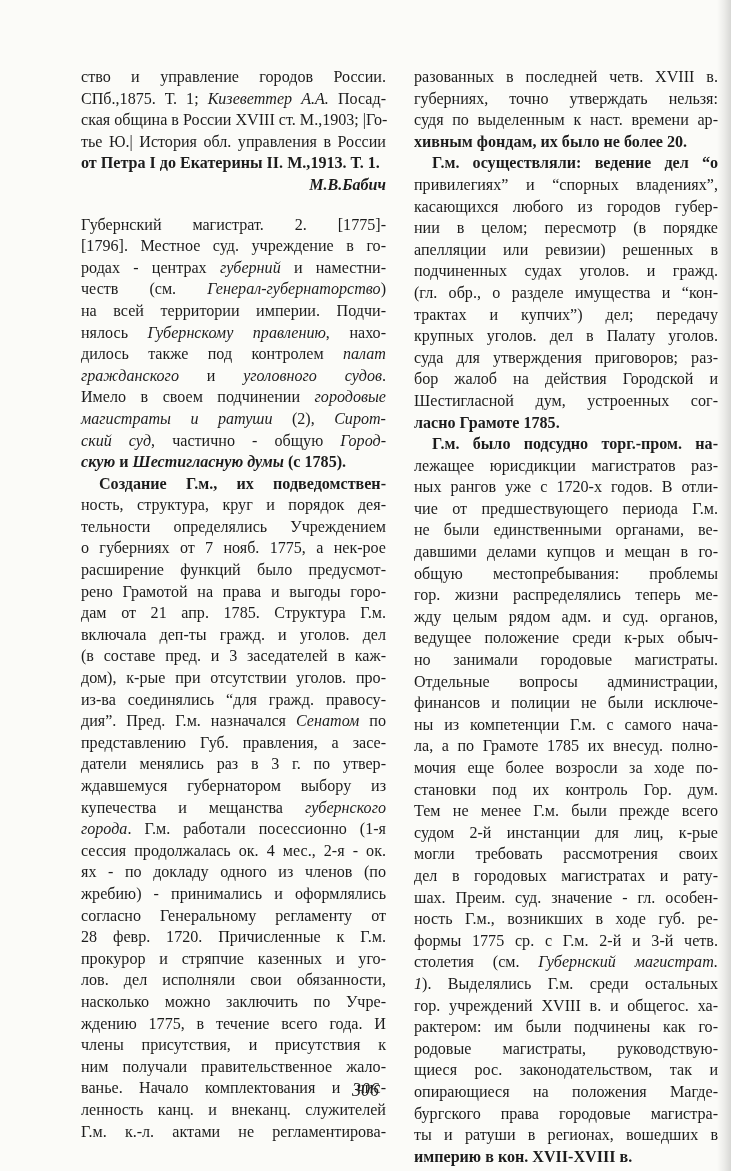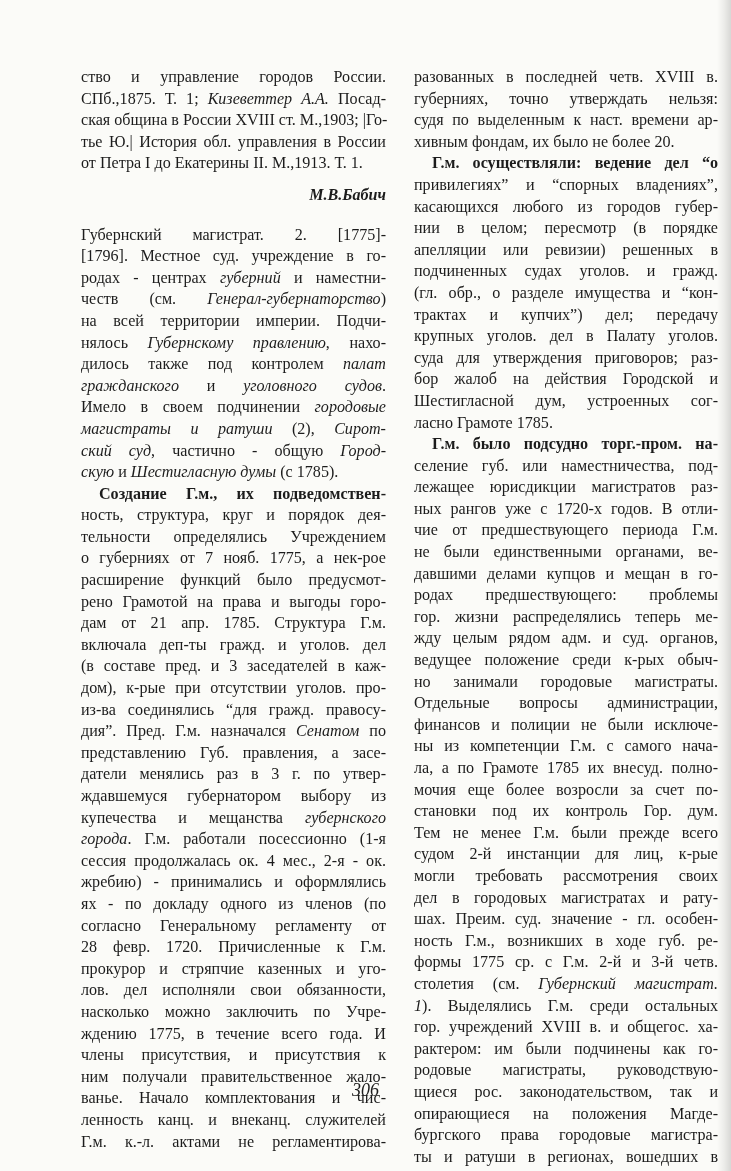--- a/index.html
+++ b/index.html
@@ -15,23 +15,23 @@
     background: linear-gradient(to right, rgba(0,0,0,0) 0%, rgba(0,0,0,0.06) 50%, rgba(0,0,0,0.14) 100%);
   }
   .col {
     position: absolute; top: 66px;
     font-size: 16.1px; line-height: 21.6px;
     text-align: justify;
   }
   .col-left { left: 81px; width: 305px; }
   .col-right { left: 414px; width: 304px; }
   .line { display: block; text-align: justify; text-align-last: justify; white-space: nowrap; height: 21.6px; }
-  .line.last { text-align-last: left; }
+  .line.last { text-align-last: left; font-weight: bold; }
   .line.indent { padding-left: 18px; font-weight: bold; }
-  .signature { text-align: right; font-style: italic; font-weight: bold; margin-top: 10px; margin-bottom: 18px; height: 21.6px; }
+  .signature { text-align: right; font-style: italic; font-weight: bold; margin-bottom: 18px; height: 21.6px; }
   i { font-style: italic; }
   b { font-weight: normal; }
   .page-number {
     position: absolute; top: 1080px; left: 0; width: 731px; text-align: center;
     font-style: italic; font-size: 18px;
   }
 </style>
 </head>
 <body>
 
@@ -70,22 +70,22 @@
       <span class="line">(в составе пред. и 3 заседателей в каж-</span>
       <span class="line">дом), к-рые при отсутствии уголов. про-</span>
       <span class="line">из-ва соединялись “для гражд. правосу-</span>
       <span class="line">дия”. Пред. Г.м. назначался <i>Сенатом</i> по</span>
       <span class="line">представлению Губ. правления, а засе-</span>
       <span class="line">датели менялись раз в 3 г. по утвер-</span>
       <span class="line">ждавшемуся губернатором выбору из</span>
       <span class="line">купечества и мещанства <i>губернского</i></span>
       <span class="line"><i>города</i>. Г.м. работали посессионно (1-я</span>
       <span class="line">сессия продолжалась ок. 4 мес., 2-я - ок.</span>
+      <span class="line">ях - по докладу одного из членов (по</span>
       <span class="line">жребию) - принимались и оформлялись</span>
-      <span class="line">ях - по докладу одного из членов (по</span>
       <span class="line">согласно Генеральному регламенту от</span>
       <span class="line">28 февр. 1720. Причисленные к Г.м.</span>
       <span class="line">прокурор и стряпчие казенных и уго-</span>
       <span class="line">лов. дел исполняли свои обязанности,</span>
       <span class="line">насколько можно заключить по Учре-</span>
       <span class="line">ждению 1775, в течение всего года. И</span>
       <span class="line">члены присутствия, и присутствия к</span>
       <span class="line">ним получали правительственное жало-</span>
       <span class="line">ванье. Начало комплектования и чис-</span>
       <span class="line">ленность канц. и внеканц. служителей</span>
@@ -106,36 +106,35 @@
       <span class="line">апелляции или ревизии) решенных в</span>
       <span class="line">подчиненных судах уголов. и гражд.</span>
       <span class="line">(гл. обр., о разделе имущества и “кон-</span>
       <span class="line">трактах и купчих”) дел; передачу</span>
       <span class="line">крупных уголов. дел в Палату уголов.</span>
       <span class="line">суда для утверждения приговоров; раз-</span>
       <span class="line">бор жалоб на действия Городской и</span>
       <span class="line">Шестигласной дум, устроенных сог-</span>
       <span class="line last">ласно Грамоте 1785.</span>
       <span class="line indent">Г.м. было подсудно торг.-пром. на-</span>
-      <span class="line">селение губ. или наместничества, под-</span>
       <span class="line">лежащее юрисдикции магистратов раз-</span>
       <span class="line">ных рангов уже с 1720-х годов. В отли-</span>
       <span class="line">чие от предшествующего периода Г.м.</span>
       <span class="line">не были единственными органами, ве-</span>
       <span class="line">давшими делами купцов и мещан в го-</span>
-      <span class="line">родах предшествующего: проблемы</span>
+      <span class="line">общую местопребывания: проблемы</span>
       <span class="line">гор. жизни распределялись теперь ме-</span>
       <span class="line">жду целым рядом адм. и суд. органов,</span>
       <span class="line">ведущее положение среди к-рых обыч-</span>
       <span class="line">но занимали городовые магистраты.</span>
       <span class="line">Отдельные вопросы администрации,</span>
       <span class="line">финансов и полиции не были исключе-</span>
       <span class="line">ны из компетенции Г.м. с самого нача-</span>
       <span class="line">ла, а по Грамоте 1785 их внесуд. полно-</span>
-      <span class="line">мочия еще более возросли за счет по-</span>
+      <span class="line">мочия еще более возросли за ходе по-</span>
       <span class="line">становки под их контроль Гор. дум.</span>
       <span class="line">Тем не менее Г.м. были прежде всего</span>
       <span class="line">судом 2-й инстанции для лиц, к-рые</span>
       <span class="line">могли требовать рассмотрения своих</span>
       <span class="line">дел в городовых магистратах и рату-</span>
       <span class="line">шах. Преим. суд. значение - гл. особен-</span>
       <span class="line">ность Г.м., возникших в ходе губ. ре-</span>
       <span class="line">формы 1775 ср. с Г.м. 2-й и 3-й четв.</span>
       <span class="line">столетия (см. <i>Губернский магистрат.</i></span>
       <span class="line"><i>1</i>). Выделялись Г.м. среди остальных</span>

